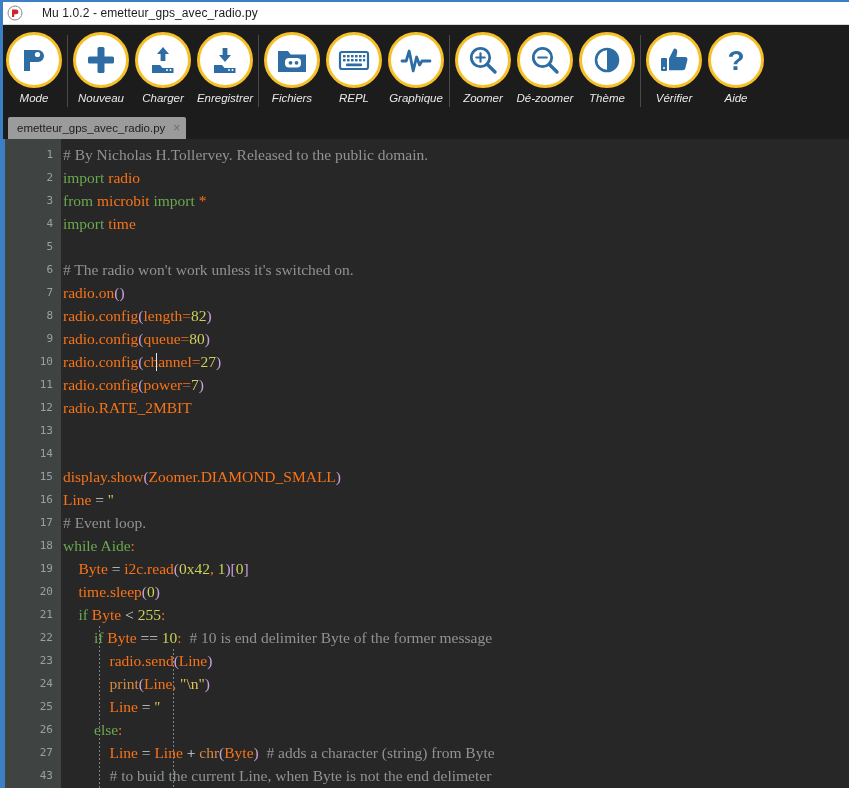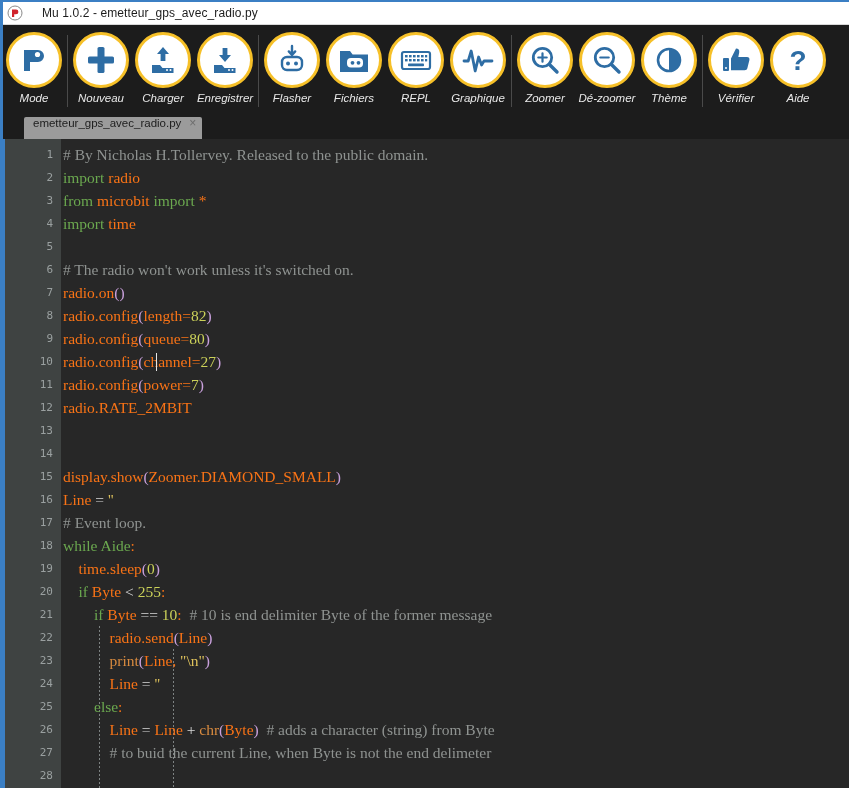--- a/index.html
+++ b/index.html
@@ -94,26 +94,25 @@
     display: flex;
     align-items: flex-end;
     padding-left: 5px;
   }
   .tab {
     height: 22px;
     background: #9b9b9b;
     color: #1d1d1d;
     font-size: 11.5px;
     display: flex;
-    align-items: flex-start;
+    align-items: center;
     padding: 0 6px 0 9px;
     border-radius: 2px 2px 0 0;
     cursor: pointer;
     max-width: 260px;
-    margin-left: 16px;
   }
   .tab .tab-label { white-space: nowrap; }
   .tab .tab-close {
     margin-left: 8px;
     font-size: 12px;
     color: #6d6d6d;
     line-height: 1;
     cursor: pointer;
   }
 
@@ -241,31 +240,20 @@
           <svg width="34" height="34" viewBox="0 0 34 34">
             <path d="M17 19l-6-7h3.6V5h4.8v7H23z" fill="#2e6da4"></path>
             <path d="M6 22h8l2.5 3h11v5H6z" fill="#2e6da4"></path>
             <circle cx="21" cy="27" r="1" fill="#fff"></circle>
             <circle cx="24.5" cy="27" r="1" fill="#fff"></circle>
           </svg>
         </div>
         <div class="tb-label">Enregistrer</div>
       </div>
       <div class="tb-sep"></div>
-      <div class="tb-btn">
-        <div class="tb-icon-circle">
-          <svg width="34" height="34" viewBox="0 0 34 34">
-            <path d="M17 3v8M17 12l-3.2-3.6M17 12l3.2-3.6" stroke="#2e6da4" stroke-width="2.4" fill="none" stroke-linecap="round"></path>
-            <rect x="7" y="14" width="20" height="13" rx="5" fill="none" stroke="#2e6da4" stroke-width="2.4"></rect>
-            <circle cx="13" cy="20.5" r="2" fill="#2e6da4"></circle>
-            <circle cx="21" cy="20.5" r="2" fill="#2e6da4"></circle>
-          </svg>
-        </div>
-        <div class="tb-label">Flasher</div>
-      </div>
       <div class="tb-btn">
         <div class="tb-icon-circle">
           <svg width="34" height="34" viewBox="0 0 34 34">
             <path d="M3 8h10l2.6 3.4H31V29H3z" fill="#2e6da4"></path>
             <rect x="10" y="15" width="16" height="9.5" rx="4" fill="#fff"></rect>
             <circle cx="15.5" cy="19.8" r="1.9" fill="#2e6da4"></circle>
             <circle cx="21.5" cy="19.8" r="1.9" fill="#2e6da4"></circle>
           </svg>
         </div>
         <div class="tb-label">Fichiers</div>
@@ -381,21 +369,21 @@
         <div class="ln">18</div>
         <div class="ln">19</div>
         <div class="ln">20</div>
         <div class="ln">21</div>
         <div class="ln">22</div>
         <div class="ln">23</div>
         <div class="ln">24</div>
         <div class="ln">25</div>
         <div class="ln">26</div>
         <div class="ln">27</div>
-        <div class="ln">28</div>
+        <div class="ln">43</div>
       </div>
     <div id="codearea">
       <div id="caret" style="left: 95.2px; top: 214px;"></div>
     <div class="cl"><span class="t-com"># By Nicholas H.Tollervey. Released to the public domain.</span></div>
         <div class="cl"><span class="t-kw">import</span><span class="t-txt"> radio</span></div>
         <div class="cl"><span class="t-kw">from</span><span class="t-txt"> microbit </span><span class="t-kw">import</span><span class="t-txt"> *</span></div>
         <div class="cl"><span class="t-kw">import</span><span class="t-txt"> time</span></div>
         <div class="cl"><span class="t-txt"></span></div>
         <div class="cl"><span class="t-com"># The radio won't work unless it's switched on.</span></div>
         <div class="cl"><span class="t-txt">radio.on</span><span class="t-pl">()</span></div>
@@ -403,20 +391,21 @@
         <div class="cl"><span class="t-txt">radio.config</span><span class="t-pl">(</span><span class="t-txt">queue=</span><span class="t-num">80</span><span class="t-pl">)</span></div>
         <div class="cl"><span class="t-txt">radio.config</span><span class="t-pl">(</span><span class="t-txt">channel=</span><span class="t-num">27</span><span class="t-pl">)</span></div>
         <div class="cl"><span class="t-txt">radio.config</span><span class="t-pl">(</span><span class="t-txt">power=</span><span class="t-num">7</span><span class="t-pl">)</span></div>
         <div class="cl"><span class="t-txt">radio.RATE_2MBIT</span></div>
         <div class="cl"><span class="t-txt"></span></div>
         <div class="cl"><span class="t-txt"></span></div>
         <div class="cl"><span class="t-txt">display.show</span><span class="t-pl">(</span><span class="t-txt">Zoomer.DIAMOND_SMALL</span><span class="t-pl">)</span></div>
         <div class="cl"><span class="t-txt">Line </span><span class="t-op">= </span><span class="t-str">''</span></div>
         <div class="cl"><span class="t-com"># Event loop.</span></div>
         <div class="cl"><span class="t-kw">while</span><span class="t-txt"> </span><span class="t-kw">Aide</span><span class="t-txt">:</span></div>
+        <div class="cl"><span class="t-txt">    Byte </span><span class="t-op">= </span><span class="t-txt">i2c.read</span><span class="t-pl">(</span><span class="t-num">0x42</span><span class="t-txt">, </span><span class="t-num">1</span><span class="t-pl">)</span><span class="t-pl">[</span><span class="t-num">0</span><span class="t-pl">]</span></div>
         <div class="cl"><span class="t-txt">    time.sleep</span><span class="t-pl">(</span><span class="t-num">0</span><span class="t-pl">)</span></div>
         <div class="cl"><span class="t-txt">    </span><span class="t-kw">if</span><span class="t-txt"> Byte </span><span class="t-op">&lt; </span><span class="t-num">255</span><span class="t-txt">:</span></div>
         <div class="cl"><span class="t-txt">        </span><span class="t-kw">if</span><span class="t-txt"> Byte </span><span class="t-op">== </span><span class="t-num">10</span><span class="t-txt">:  </span><span class="t-com"># 10 is end delimiter Byte of the former message</span></div>
         <div class="cl"><span class="t-txt">            radio.send</span><span class="t-pl">(</span><span class="t-txt">Line</span><span class="t-pl">)</span></div>
         <div class="cl"><span class="t-txt">            </span><span class="t-fn">print</span><span class="t-pl">(</span><span class="t-txt">Line, </span><span class="t-str">"\n"</span><span class="t-pl">)</span></div>
         <div class="cl"><span class="t-txt">            Line </span><span class="t-op">= </span><span class="t-str">''</span></div>
         <div class="cl"><span class="t-txt">        </span><span class="t-kw">else</span><span class="t-txt">:</span></div>
         <div class="cl"><span class="t-txt">            Line </span><span class="t-op">= </span><span class="t-txt">Line </span><span class="t-op">+ </span><span class="t-fn">chr</span><span class="t-pl">(</span><span class="t-txt">Byte</span><span class="t-pl">)</span><span class="t-txt">  </span><span class="t-com"># adds a character (string) from Byte</span></div>
         <div class="cl"><span class="t-txt">            </span><span class="t-com"># to buid the current Line, when Byte is not the end delimeter</span></div>
         <div class="guide" style="left: 38px; top: 487px; height: 276px;"></div>

